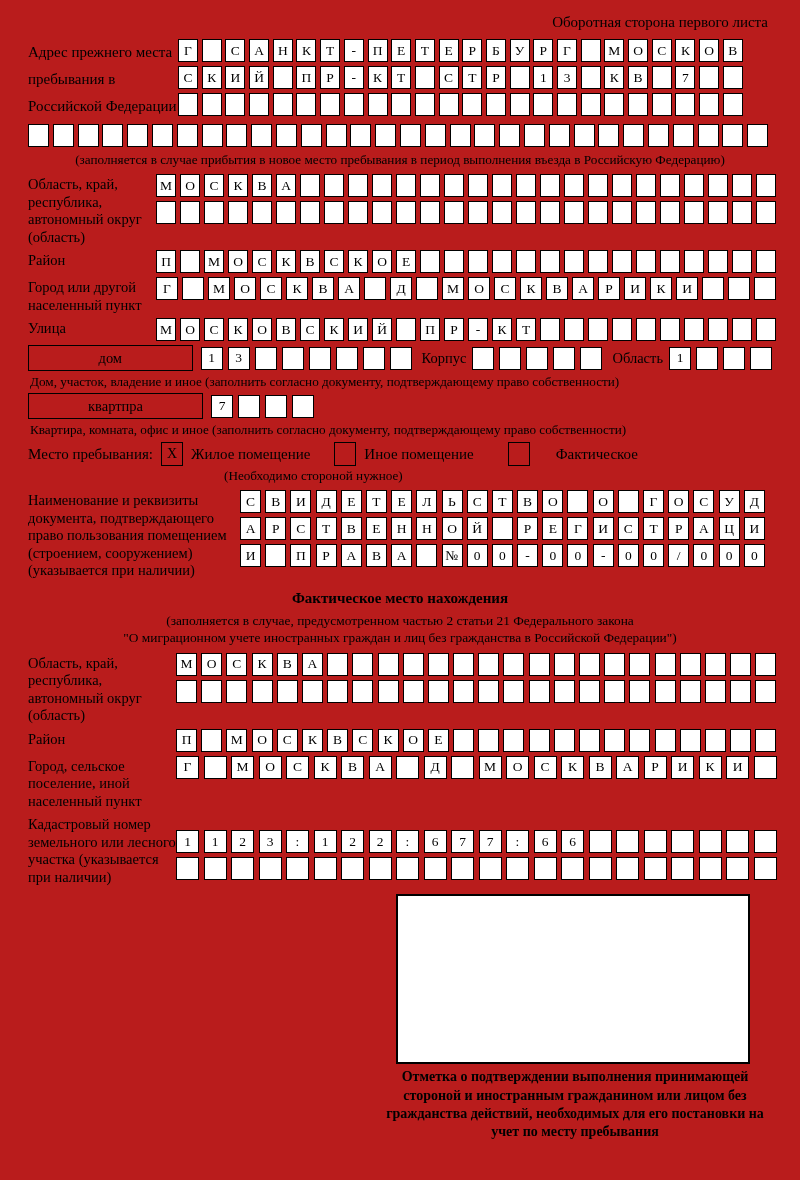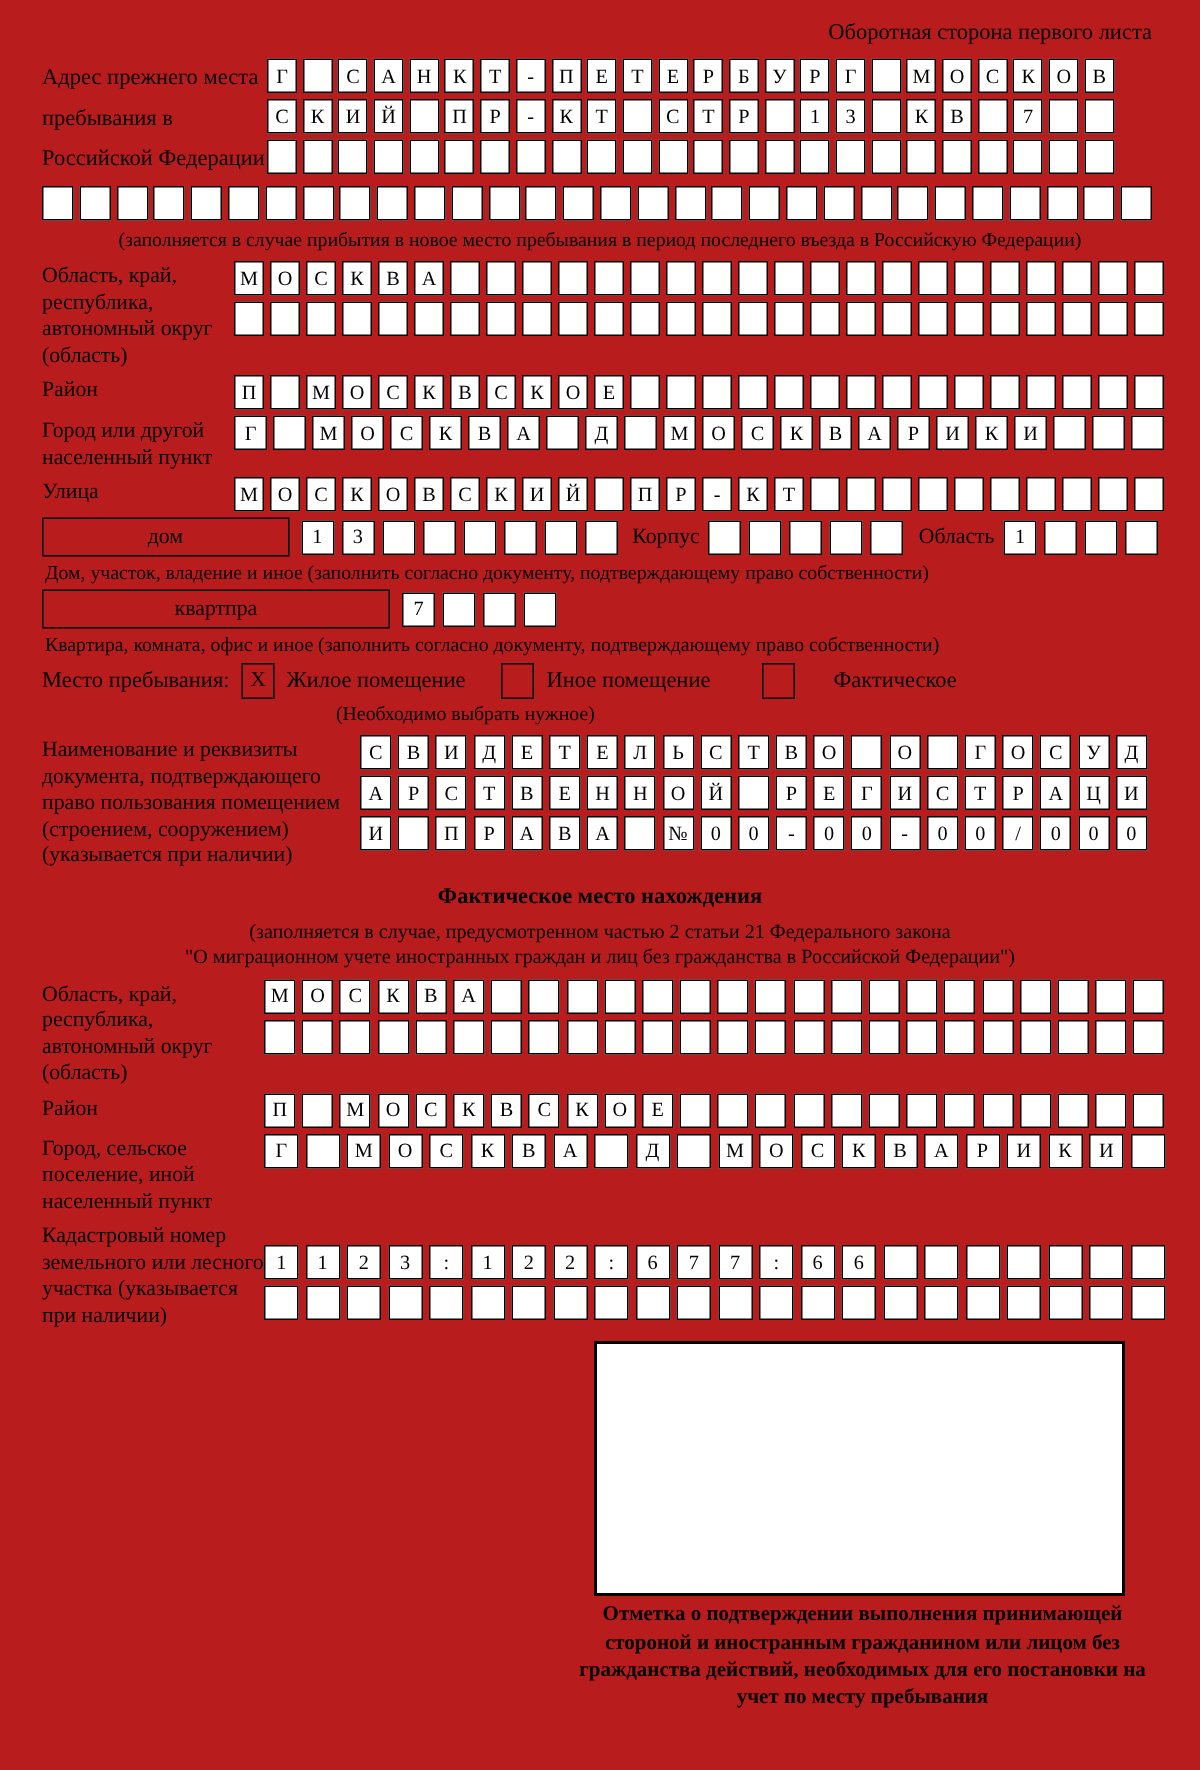--- a/index.html
+++ b/index.html
@@ -42,21 +42,21 @@
   .w148 { width:148px; }
   .w212 { width:212px; line-height:17.5px; }
 
   
   .inline-row { display:flex; align-items:center; margin:2px 0 2px 0; }
   .big-box {
     box-sizing:border-box; border:1.6px solid #000; height:26px;
     display:flex; align-items:center; justify-content:center; font-size:14.5px;
   }
   .dom-box { width:172px; margin-right:8px; }
-  .kv-box  { width:232px; margin-right:8px; }
+  .kv-box  { width:175px; margin-right:8px; }
   .mini-label { font-size:14.5px; margin:0 6px 0 10px; }
 
   
   .stay-row { display:flex; align-items:center; font-size:15px; margin-top:4px; }
   .chk {
     flex:none; box-sizing:border-box; width:22px; height:24px; border:1.6px solid #000;
     display:flex; align-items:center; justify-content:center; font-size:14px; margin:0 8px;
   }
   .stay-note { font-size:13.2px; margin:2px 0 4px 196px; }
 
@@ -189,21 +189,21 @@
       <span class="cell"></span>
       <span class="cell"></span>
       <span class="cell"></span>
       <span class="cell"></span>
       <span class="cell"></span>
       <span class="cell"></span>
       <span class="cell"></span>
       <span class="cell"></span>
       <span class="cell"></span>
     </div>
-  <div class="caption">(заполняется в случае прибытия в новое место пребывания в период последнего въезда в Российскую Федерации)</div>
+  <div class="caption">(заполняется в случае прибытия в новое место пребывания в период выполнения въезда в Российскую Федерацию)</div>
 
 
   <div class="field">
     <div class="flabel w128">Область, край, республика, автономный округ (область)</div>
     <div class="rowstack">
       <div class="cells g26">
           <span class="cell">М</span>
           <span class="cell">О</span>
           <span class="cell">С</span>
           <span class="cell">К</span>
@@ -398,21 +398,21 @@
 
   <div class="stay-row">
     <span>Место пребывания:</span>
     <span class="chk">X</span>
     <span>Жилое помещение</span>
     <span class="chk" style="margin-left:24px;"></span>
     <span>Иное помещение</span>
     <span class="chk" style="margin-left:34px; margin-right:26px;"></span>
     <span>Фактическое</span>
   </div>
-  <div class="stay-note">(Необходимо выбрать нужное)</div>
+  <div class="stay-note">(Необходимо стороной нужное)</div>
 
   <div class="field mt6">
     <div class="flabel w212">Наименование и реквизиты документа, подтверждающего право пользования помещением (строением, сооружением) (указывается при наличии)</div>
     <div class="rowstack">
       <div class="cells g21">
           <span class="cell">С</span>
           <span class="cell">В</span>
           <span class="cell">И</span>
           <span class="cell">Д</span>
           <span class="cell">Е</span>

